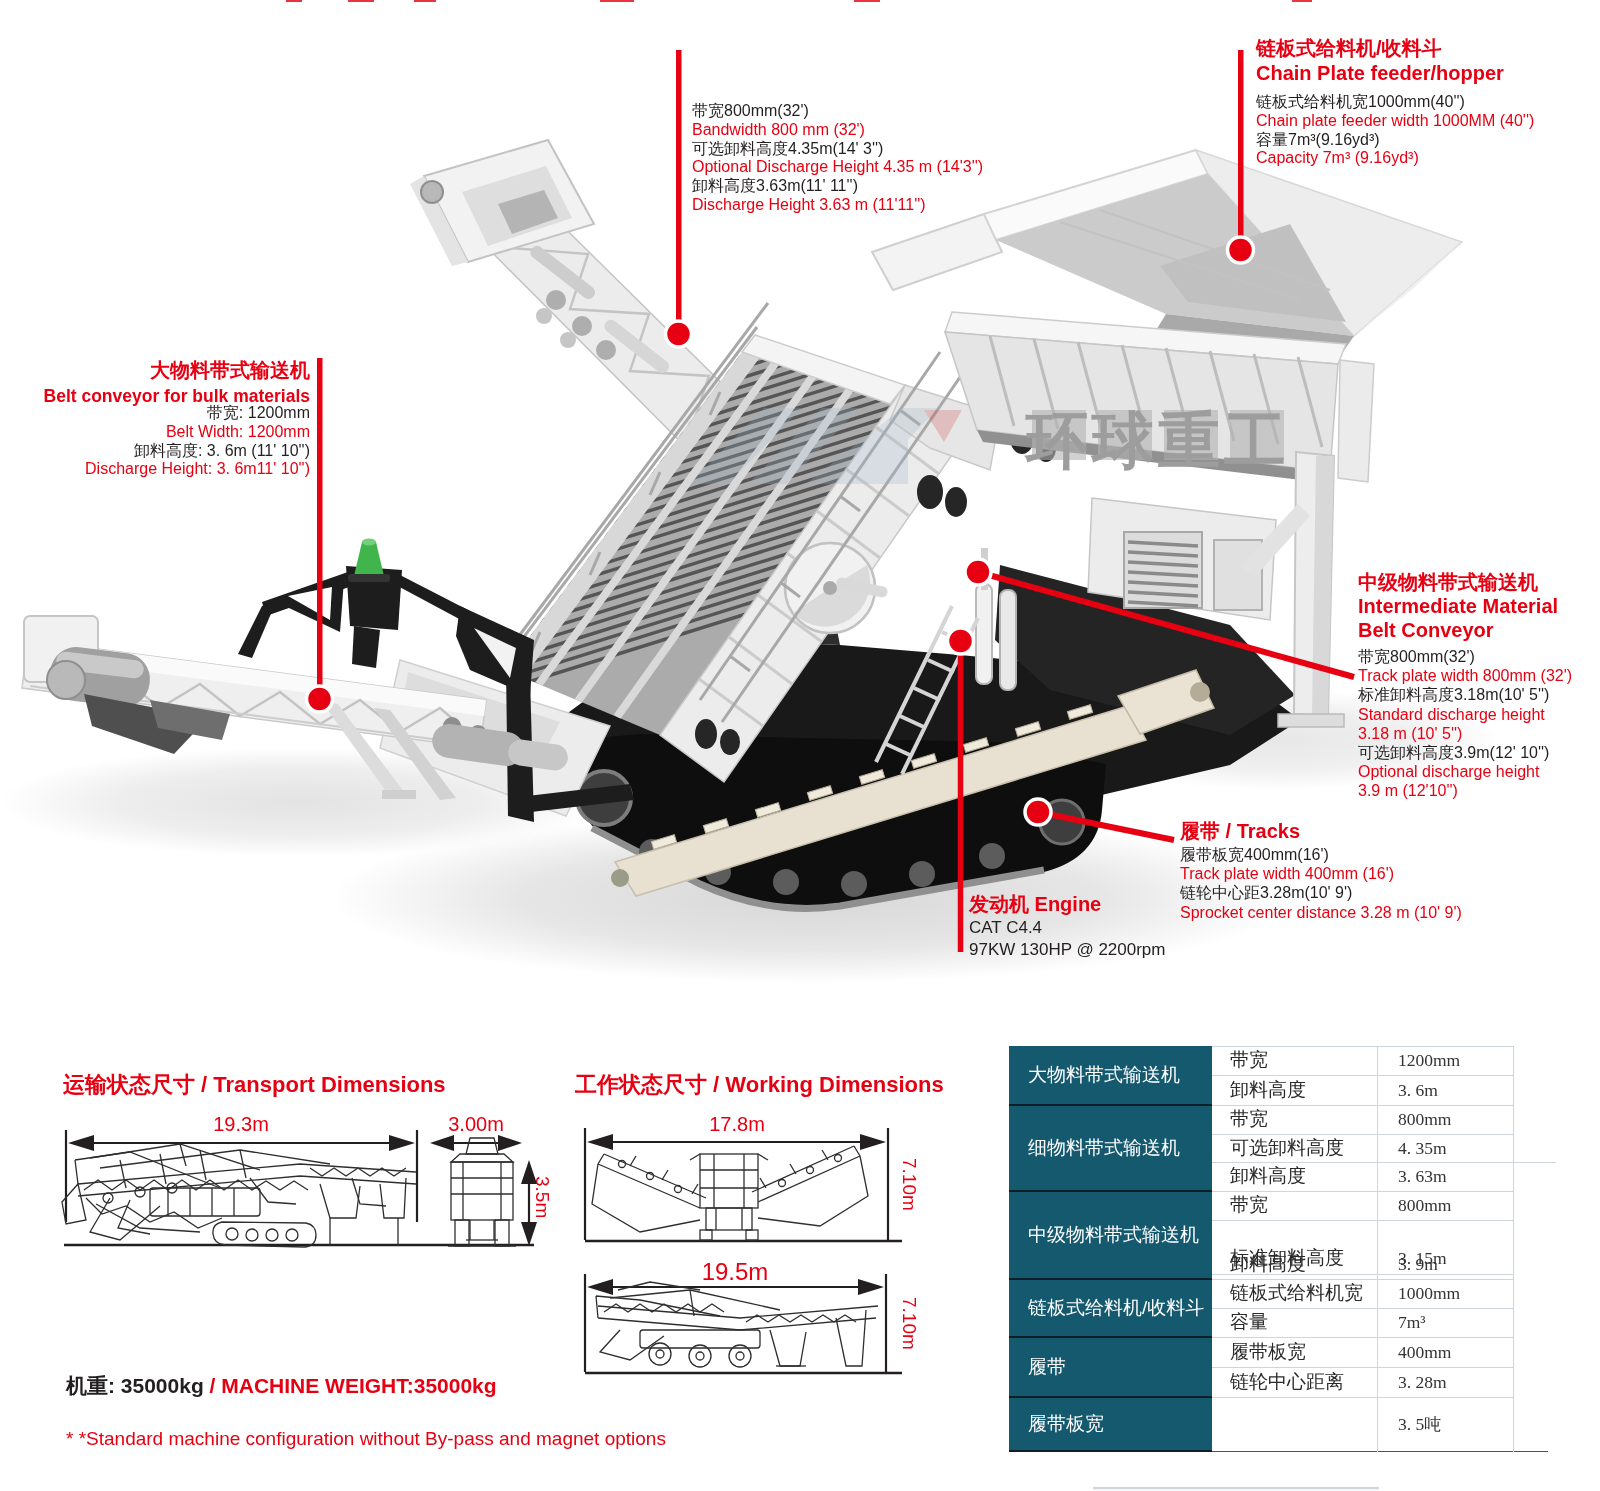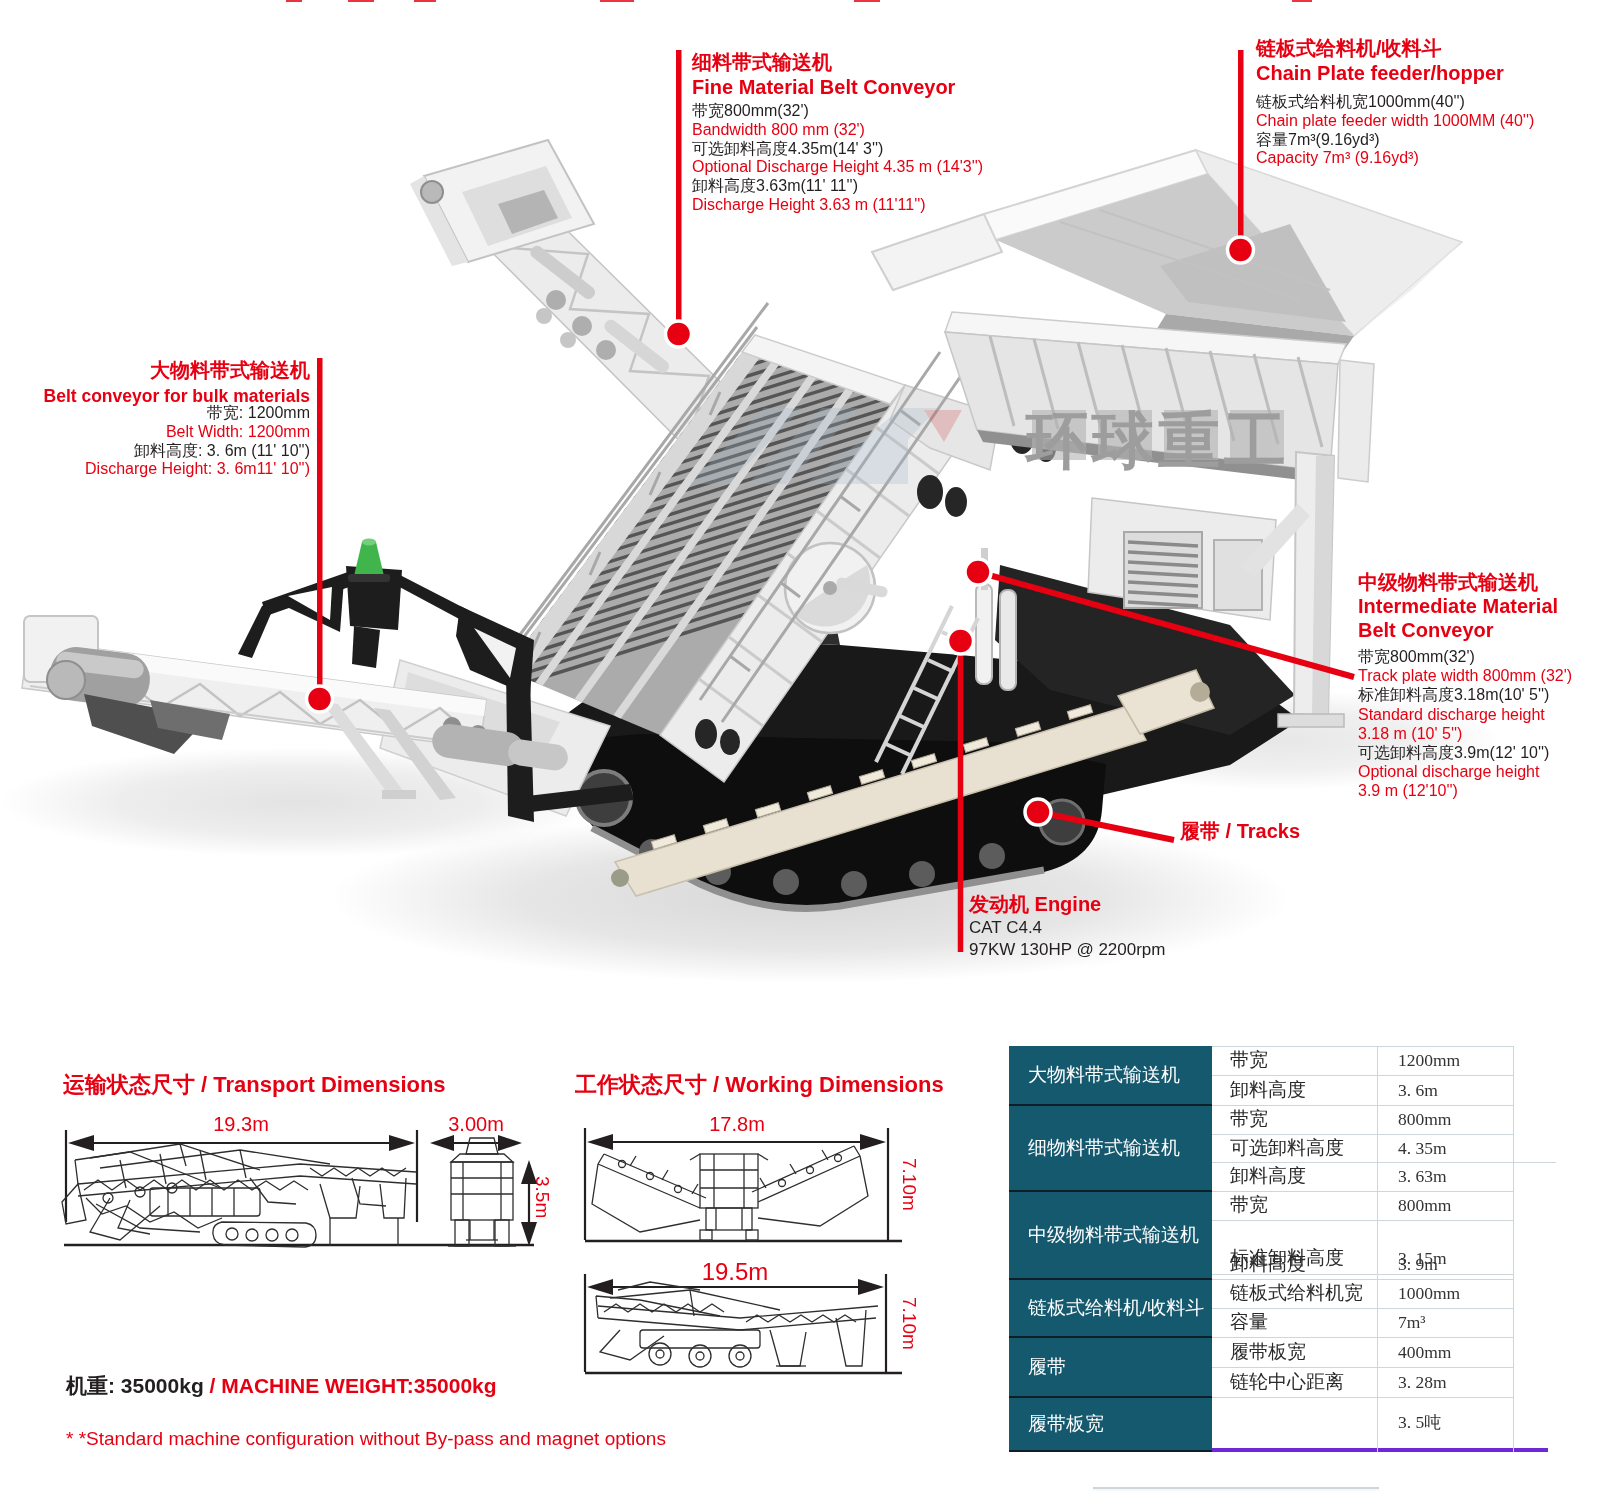--- a/index.html
+++ b/index.html
@@ -297,21 +297,20 @@
       <rect x="286" y="0" width="16" height="2"></rect>
           <rect x="348" y="0" width="26" height="2"></rect>
       <rect x="414" y="0" width="22" height="2"></rect>
           <rect x="600" y="0" width="34" height="2"></rect>
       <rect x="854" y="0" width="26" height="2"></rect>
           <rect x="1292" y="0" width="20" height="2"></rect>
     </g>
   </g>
 </svg>
 
-<div class="abs ttl" style="left:692px;top:50px;">细料带式输送机<br>Fine Material Belt Conveyor</div>
 <div class="abs body" style="left:692px;top:102px;">带宽800mm(32')<br>
 <span class="r">Bandwidth 800 mm (32')</span><br>
 可选卸料高度4.35m(14' 3'')<br>
 <span class="r">Optional Discharge Height 4.35 m (14'3'')</span><br>
 卸料高度3.63m(11' 11'')<br>
 <span class="r">Discharge Height 3.63 m (11'11'')</span></div>
 
 <div class="abs ttl" style="left:1256px;top:36px;">链板式给料机/收料斗<br>Chain Plate feeder/hopper</div>
 <div class="abs body" style="left:1256px;top:93px;">链板式给料机宽1000mm(40'')<br>
 <span class="r">Chain plate feeder width 1000MM (40'')</span><br>
@@ -328,20 +327,24 @@
 <div class="abs body" style="left:1358px;top:647px;line-height:19.2px;">带宽800mm(32')<br>
 <span class="r">Track plate width 800mm (32')</span><br>
 标准卸料高度3.18m(10' 5'')<br>
 <span class="r">Standard discharge height</span><br>
 <span class="r">3.18 m (10' 5'')</span><br>
 可选卸料高度3.9m(12' 10'')<br>
 <span class="r">Optional discharge height</span><br>
 <span class="r">3.9 m (12'10'')</span></div>
 
 <div class="abs ttl" style="left:1180px;top:819px;font-size:20px;">履带 / Tracks</div>
+<div class="abs body" style="left:1180px;top:845px;line-height:19.2px;">履带板宽400mm(16')<br>
+<span class="r">Track plate width 400mm (16')</span><br>
+链轮中心距3.28m(10' 9')<br>
+<span class="r">Sprocket center distance 3.28 m (10' 9')</span></div>
 
 <div class="abs ttl" style="left:969px;top:892px;font-size:20px;font-weight:bold;">发动机 Engine</div>
 <div class="abs body" style="left:969px;top:917px;font-size:17px;line-height:21.5px;">CAT C4.4<br>97KW 130HP @ 2200rpm</div>
 
 <div class="abs ttl" style="left:63px;top:1072px;font-size:22px;">运输状态尺寸 / Transport Dimensions</div>
 <div class="abs ttl" style="left:575px;top:1072px;font-size:22px;">工作状态尺寸 / Working Dimensions</div>
 
 <div class="abs k" style="left:63px;top:1113px;width:356px;text-align:center;font-size:20px;color:#e60012;">19.3m</div>
 <div class="abs k" style="left:428px;top:1113px;width:96px;text-align:center;font-size:20px;color:#e60012;">3.00m</div>
 <div class="abs k" style="left:584px;top:1113px;width:306px;text-align:center;font-size:20px;color:#e60012;">17.8m</div>
@@ -552,21 +555,21 @@
         <span class="abs" style="left:18px;top:50%;transform:translateY(-54%);font-size:19px;color:#2a2a2a;white-space:nowrap;">履带板宽</span>
         <span class="abs" style="left:186px;top:50%;transform:translateY(-54%);font-family:'Liberation Serif',serif;font-size:17.5px;color:#333;white-space:nowrap;">400mm</span>
       </div>
 <div class="abs" style="left:203px;top:322.0px;width:302px;height:30.0px;border-bottom:1px solid #ccd6db;box-sizing:border-box;">
         <span class="abs" style="left:18px;top:50%;transform:translateY(-54%);font-size:19px;color:#2a2a2a;white-space:nowrap;">链轮中心距离</span>
         <span class="abs" style="left:186px;top:50%;transform:translateY(-54%);font-family:'Liberation Serif',serif;font-size:17.5px;color:#333;white-space:nowrap;">3. 28m</span>
       </div>
 <div class="abs" style="left:0;top:352px;width:203px;height:52px;background:#15596f;border-bottom:2px solid #101f27;display:flex;align-items:center;">
         <span style="color:#fff;font-size:19px;padding-left:19px;white-space:nowrap;">履带板宽</span>
       </div>
-<div class="abs" style="left:203px;top:352.0px;width:336px;height:54.0px;border-bottom:4px solid #6d28d9;box-sizing:border-box;">
+<div class="abs" style="left:203px;top:352.0px;width:336px;height:54.0px;border-bottom:1px solid #6d28d9;box-sizing:border-box;">
         <span class="abs" style="left:18px;top:50%;transform:translateY(-54%);font-size:19px;color:#2a2a2a;white-space:nowrap;"></span>
         <span class="abs" style="left:186px;top:50%;transform:translateY(-54%);font-family:'Liberation Serif',serif;font-size:17.5px;color:#333;white-space:nowrap;">3. 5<span style="font-family:'Liberation Sans',sans-serif;font-size:17px;">吨</span></span>
       </div>
 <div class="abs" style="left:368px;top:0;width:1px;height:406px;background:#ccd6db;"></div>
 <div class="abs" style="left:504px;top:0;width:1px;height:406px;background:#ccd6db;"></div>
 </div>
 
 <div class="abs" style="left:1093px;top:1487px;width:286px;height:4px;border-top:2px solid #cfd6da;background:#f6f7f8;"></div>
 
 </div>

